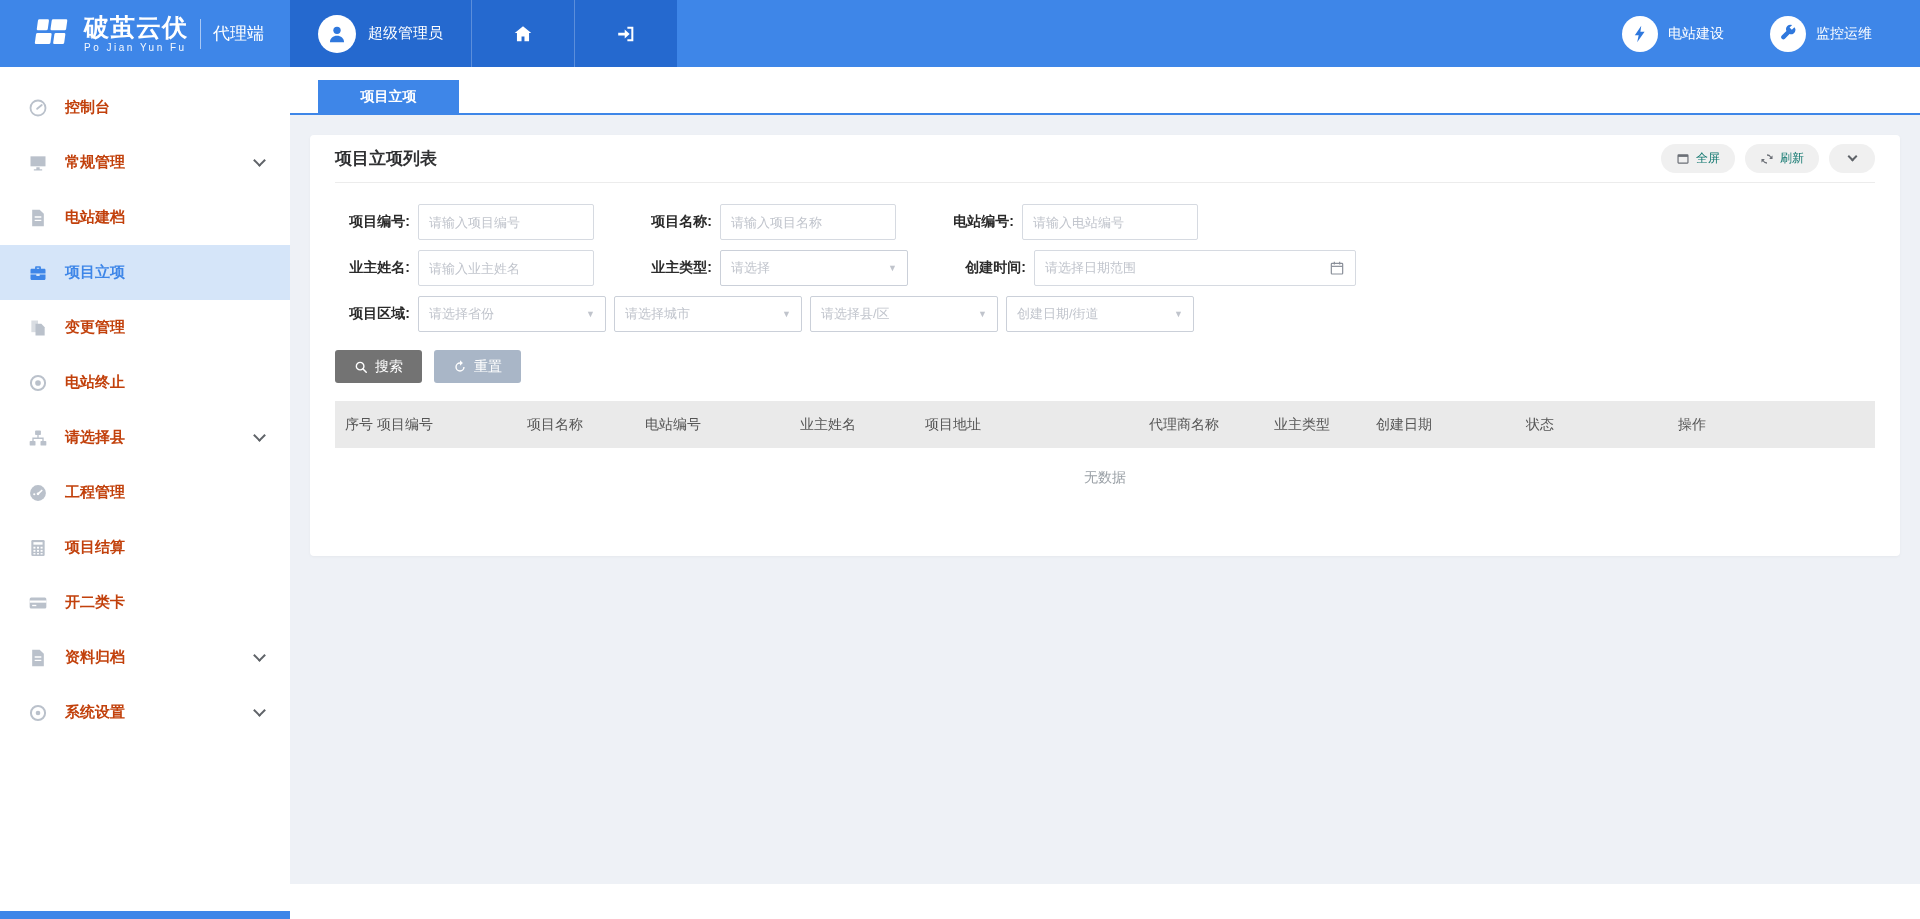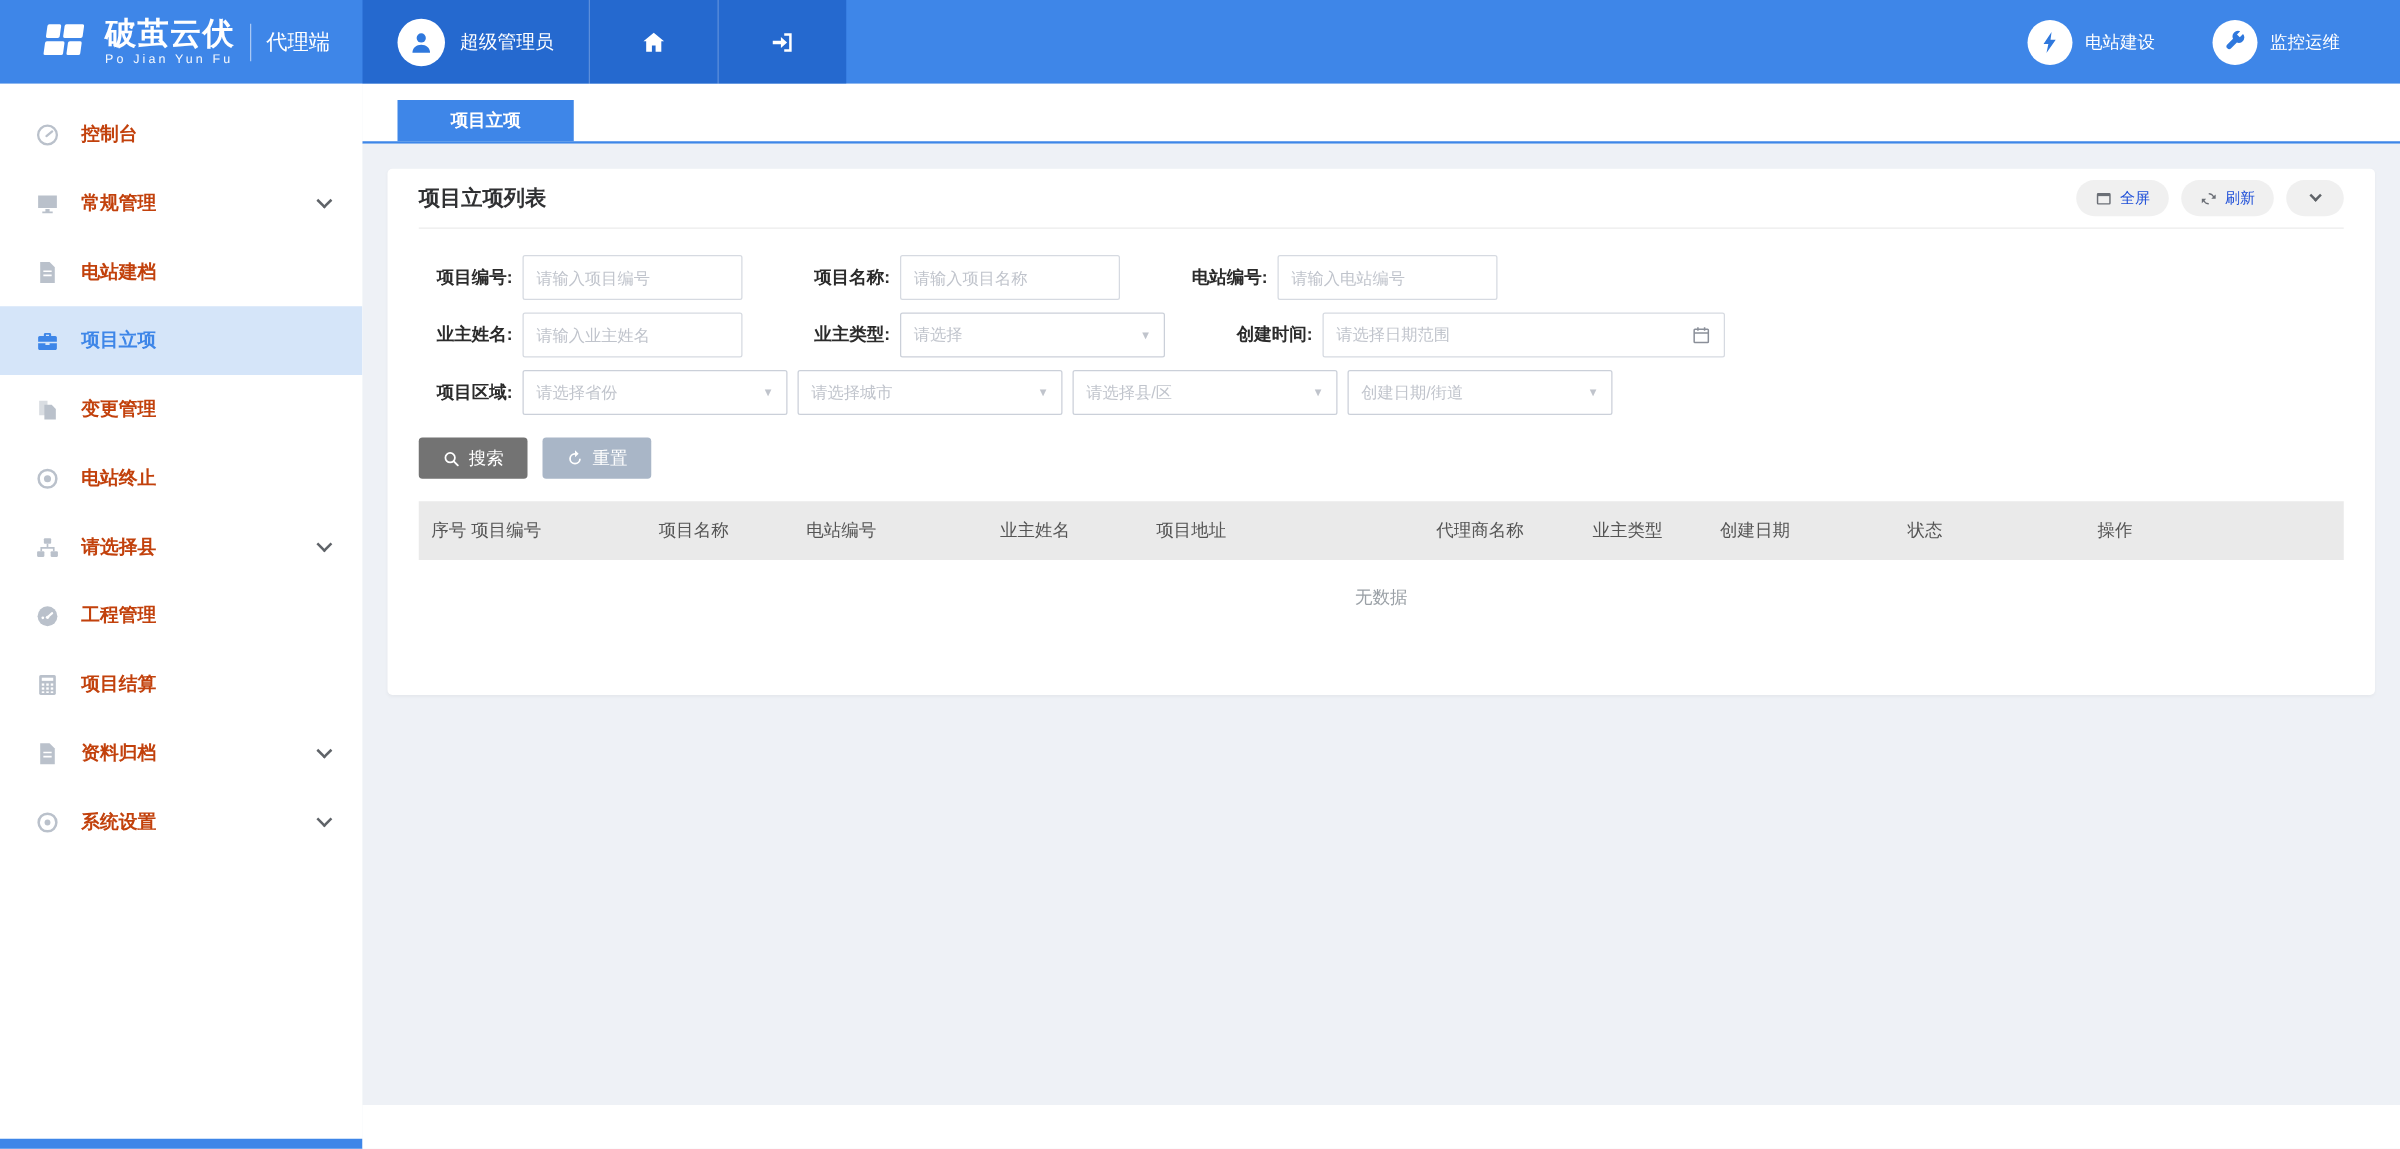--- a/index.html
+++ b/index.html
@@ -48,35 +48,35 @@
   .breadcrumb { padding:16px 0 0 28px; font-size:12px; color:#6b6f76; }
   .breadcrumb .bc-path { color:#55585e; }
   .tabs { margin-top:13px; border-bottom:2px solid #3E86E8; padding-left:28px; }
   .tab-active { display:inline-flex; align-items:center; justify-content:center; width:141px; height:33px;
     background:#3E86E8; color:#fff; font-size:14px; font-weight:bold; cursor:pointer; }
   .content { height:769px; padding:20px; background:#EEF1F6; }
   .card { background:#fff; border-radius:4px; height:421px; padding:0 25px;
     box-shadow:0 1px 3px rgba(0,0,0,.04); }
   .card-head { height:48px; display:flex; align-items:center; border-bottom:1px solid #ececec; }
   .card-title { font-size:17px; font-weight:bold; color:#303133; flex:1; }
-  .pill { height:29px; border:none; border-radius:15px; background:#F0F0F0; color:#1d4ed8; font-size:12px;
+  .pill { height:29px; border:none; border-radius:15px; background:#F0F0F0; color:#0f766e; font-size:12px;
     display:inline-flex; align-items:center; gap:6px; padding:0 15px; margin-left:10px; cursor:pointer; }
   .pill svg { width:14px; height:14px; color:#6b6f76; }
   .pill-sm { width:46px; padding:0; justify-content:center; }
   .pill .chev { width:7px; height:7px; border-color:#5f6368; }
 
   
   .filter-area { padding-top:21px; }
   .frow { display:flex; align-items:center; margin-bottom:10px; }
   .fgroup { display:flex; align-items:center; margin-right:43px; }
   .flabel { width:75px; text-align:right; margin-right:8px; font-size:14px; font-weight:bold; color:#2b2b2b; white-space:nowrap; }
   .finput { width:176px; height:36px; border:1px solid #D6DAE1; border-radius:2px; padding:0 10px;
     font-size:13px; color:#a21caf; outline:none; }
   .finput::placeholder { color:#C0C4CC; }
-  .fselect { width:212px; height:36px; border:1px solid #CBD0D9; border-radius:2px; background:#fff;
+  .fselect { width:188px; height:36px; border:1px solid #CBD0D9; border-radius:2px; background:#fff;
     display:flex; align-items:center; justify-content:space-between; padding:0 10px; cursor:pointer; }
   .fselect .ph { color:#C0C4CC; font-size:13px; white-space:nowrap; }
   .caret { font-size:9px; color:#C0C4CC; }
   .fdate { width:322px; height:36px; border:1px solid #D6DAE1; border-radius:2px; background:#fff;
     display:flex; align-items:center; justify-content:space-between; padding:0 10px; cursor:pointer; }
   .fdate .ph { color:#C0C4CC; font-size:13px; }
   .fdate svg { width:16px; height:16px; color:#8a8f99; }
   .region .fselect { margin-right:8px; }
 
   .btn-row { margin-top:18px; display:flex; gap:12px; }
@@ -266,20 +266,30 @@
             <rect x="15.1" y="14.3" width="2.4" height="2.2"></rect>
             <rect x="6.5" y="18.1" width="2.4" height="1.6"></rect>
             <rect x="10.8" y="18.1" width="2.4" height="1.6"></rect>
             <rect x="15.1" y="18.1" width="2.4" height="1.6"></rect>
           </g>
         </svg>
     </span>
     <span class="sb-label">项目结算</span>
   </div>
 
+  <div class="sb-item">
+    <span class="sb-icon">
+      <svg viewBox="0 0 24 24" fill="currentColor">
+          <rect x="2" y="5.5" width="20" height="13" rx="1.8"></rect>
+          <rect x="2" y="9" width="20" height="2.6" fill="#fff"></rect>
+          <rect x="5" y="14.2" width="5" height="1.6" fill="#fff"></rect>
+        </svg>
+    </span>
+    <span class="sb-label">开二类卡</span>
+  </div>
 
   <div class="sb-item">
     <span class="sb-icon">
       <svg viewBox="0 0 24 24" fill="currentColor">
           <path d="M5 2h9l5 5v15H5z"></path>
           <path d="M8 10h8v1.6H8zm0 4h8v1.6H8z" fill="#fff"></path>
         </svg>
     </span>
     <span class="sb-label">资料归档</span>
     <span class="chev"></span>

